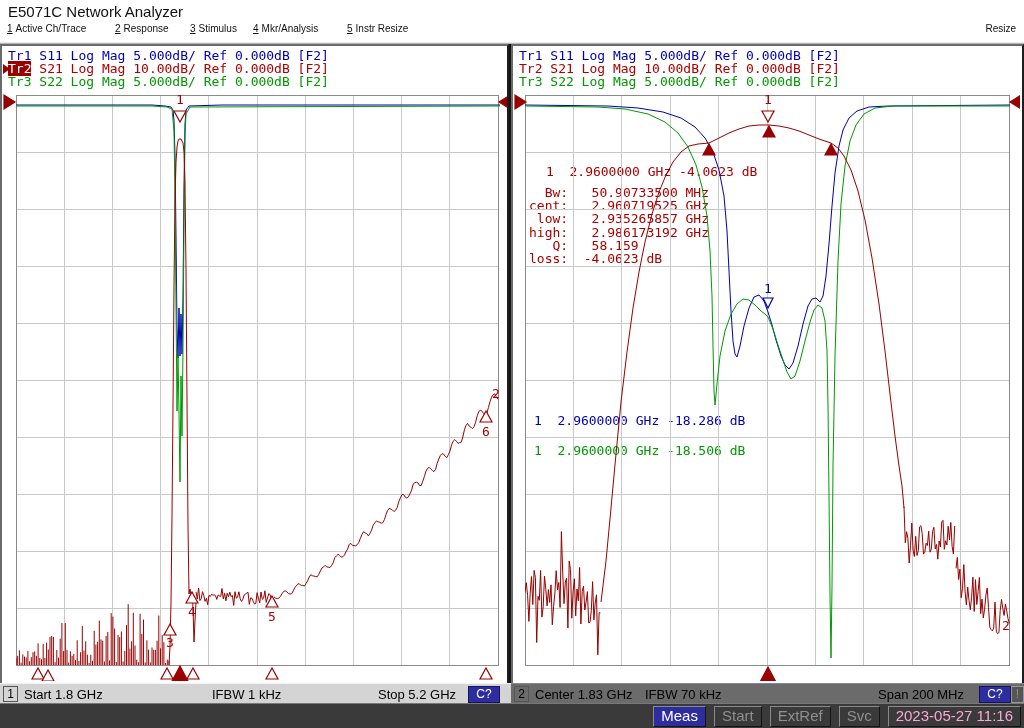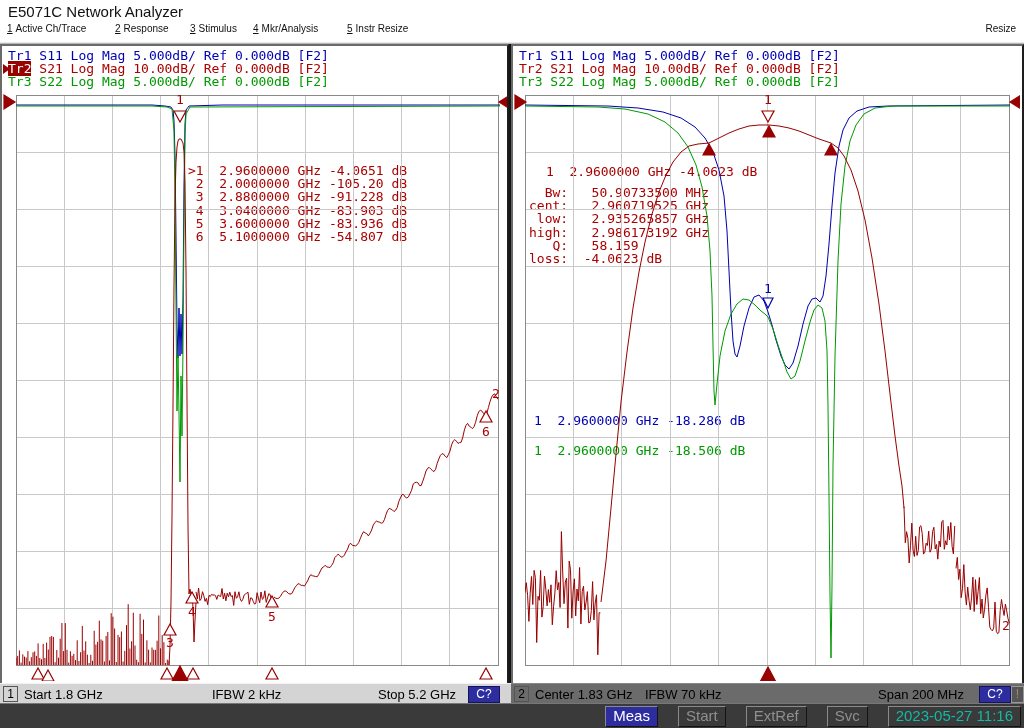--- a/index.html
+++ b/index.html
@@ -38,25 +38,25 @@
   #status2 .sb-mid{left:134px}
   .sb-right{position:absolute;top:3px}
   #status1 .sb-right{left:378px}
   #status2 .sb-right{left:367px}
   .cbadge{position:absolute;left:468px;top:2px;width:30px;height:15px;line-height:15px;
      text-align:center;background:#2d2da0;color:#fff;font-size:12px;border:1px solid #14145a}
   .warnbox{position:absolute;left:500px;top:2px;width:11px;height:15px;line-height:15px;
      text-align:center;border:1px solid #999;color:#b08080;background:#555;font-size:12px}
   #sysbar{position:absolute;left:0;top:703px;width:1024px;height:25px;background:#3a3a3a;
      border-top:1px solid #777;display:flex;justify-content:flex-end;align-items:center;
-     gap:20px;padding-right:3px;box-sizing:border-box}
+     gap:8px;padding-right:3px;box-sizing:border-box}
   .syscell{height:19px;line-height:18px;padding:0 7px;font-size:15px;background:#3a3a3a;
      color:#8f8f8f;border:1px solid;border-color:#8a8a8a #141414 #141414 #8a8a8a}
   .syscell.active{background:#2d2da0;color:#fff}
-  .syscell.normal{color:#14b8a6}
+  .syscell.normal{color:#f9a8d4}
 </style>
 </head>
 <body>
 
 <div id="titlebar">
   <span id="apptitle">E5071C Network Analyzer</span>
 </div>
 
 <div id="menubar">
   <span class="mi" style="left:7px"><u>1</u><span>Active Ch/Trace</span></span>
@@ -110,26 +110,20 @@
           <polygon points="36,622 30,633 42,633" fill="#fff" stroke="#990000" stroke-width="1.2"></polygon>
           <polygon points="46,624 40,635 52,635" fill="#fff" stroke="#990000" stroke-width="1.2"></polygon>
           <polygon points="165,622 159,633 171,633" fill="#fff" stroke="#990000" stroke-width="1.2"></polygon>
           <polygon points="178,620 169,637 187,637" fill="#990000" stroke="#990000" stroke-width="1.2"></polygon>
           <polygon points="191,622 185,633 197,633" fill="#fff" stroke="#990000" stroke-width="1.2"></polygon>
           <polygon points="270,622 264,633 276,633" fill="#fff" stroke="#990000" stroke-width="1.2"></polygon>
           <polygon points="484,622 478,633 490,633" fill="#fff" stroke="#990000" stroke-width="1.2"></polygon>
           <polygon points="13,56 2,49 2,63" fill="#990000" stroke="#990000" stroke-width="1.2"></polygon>
           <polygon points="497,56 508,49 508,63" fill="#990000" stroke="#990000" stroke-width="1.2"></polygon>
         </svg>
-    <div class="readout" style="left: 186px; top: 118px; color: rgb(170, 0, 0);">&gt;1  2.9600000 GHz -4.0651 dB
- 2  2.0000000 GHz -105.20 dB
- 3  2.8800000 GHz -91.228 dB
- 4  3.0400000 GHz -83.903 dB
- 5  3.6000000 GHz -83.936 dB
- 6  5.1000000 GHz -54.807 dB</div>
       </div>
   </div>
 
   <div class="chwin" id="chwin2">
     <div class="chinner" id="chinner2">
       <div class="trrow" style="top:3px;color:#0000b4"><span class="trname">Tr1</span><span> S11 Log Mag 5.000dB/ Ref 0.000dB [F2]</span></div>
       <div class="trrow" style="top:16px;color:#aa0000"><span class="trname">Tr2</span><span> S21 Log Mag 10.00dB/ Ref 0.000dB [F2]</span></div>
       <div class="trrow" style="top:29px;color:#009900"><span class="trname">Tr3</span><span> S22 Log Mag 5.000dB/ Ref 0.000dB [F2]</span></div>
       <svg class="plot" id="plot2" width="507" height="635" viewBox="0 0 507 635">
           <defs>
@@ -173,21 +167,21 @@
         <div class="readout" style="left: 21px; top: 368px; color: rgb(0, 0, 180);">1  2.9600000 GHz -18.286 dB</div>
         <div class="readout" style="left: 21px; top: 398px; color: rgb(0, 153, 0);">1  2.9600000 GHz -18.506 dB</div>
       </div>
   </div>
 
 </div>
 
 <div class="statusbar" id="status1">
   <span class="chnum">1</span>
   <span class="sb-left">Start 1.8 GHz</span>
-  <span class="sb-mid">IFBW 2 kHz</span>
+  <span class="sb-mid">IFBW 1 kHz</span>
   <span class="sb-right">Stop 5.2 GHz</span>
   <span class="cbadge">C?</span>
 </div>
 
 <div class="statusbar" id="status2">
   <span class="chnum">2</span>
   <span class="sb-left">Center 1.83 GHz</span>
   <span class="sb-mid">IFBW 70 kHz</span>
   <span class="sb-right">Span 200 MHz</span>
   <span class="cbadge">C?</span>

